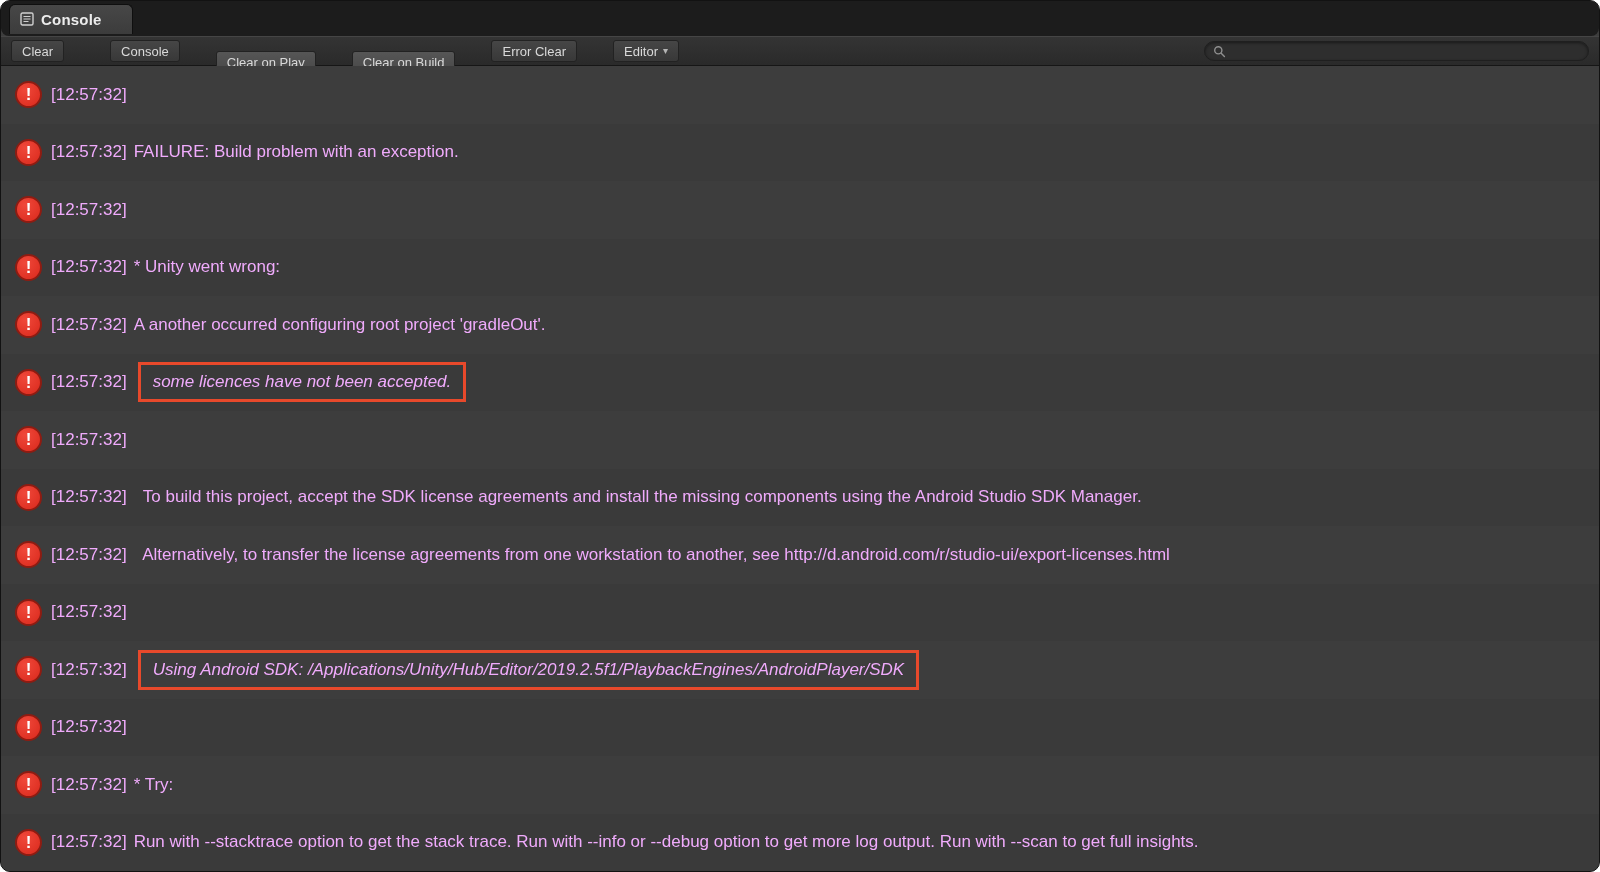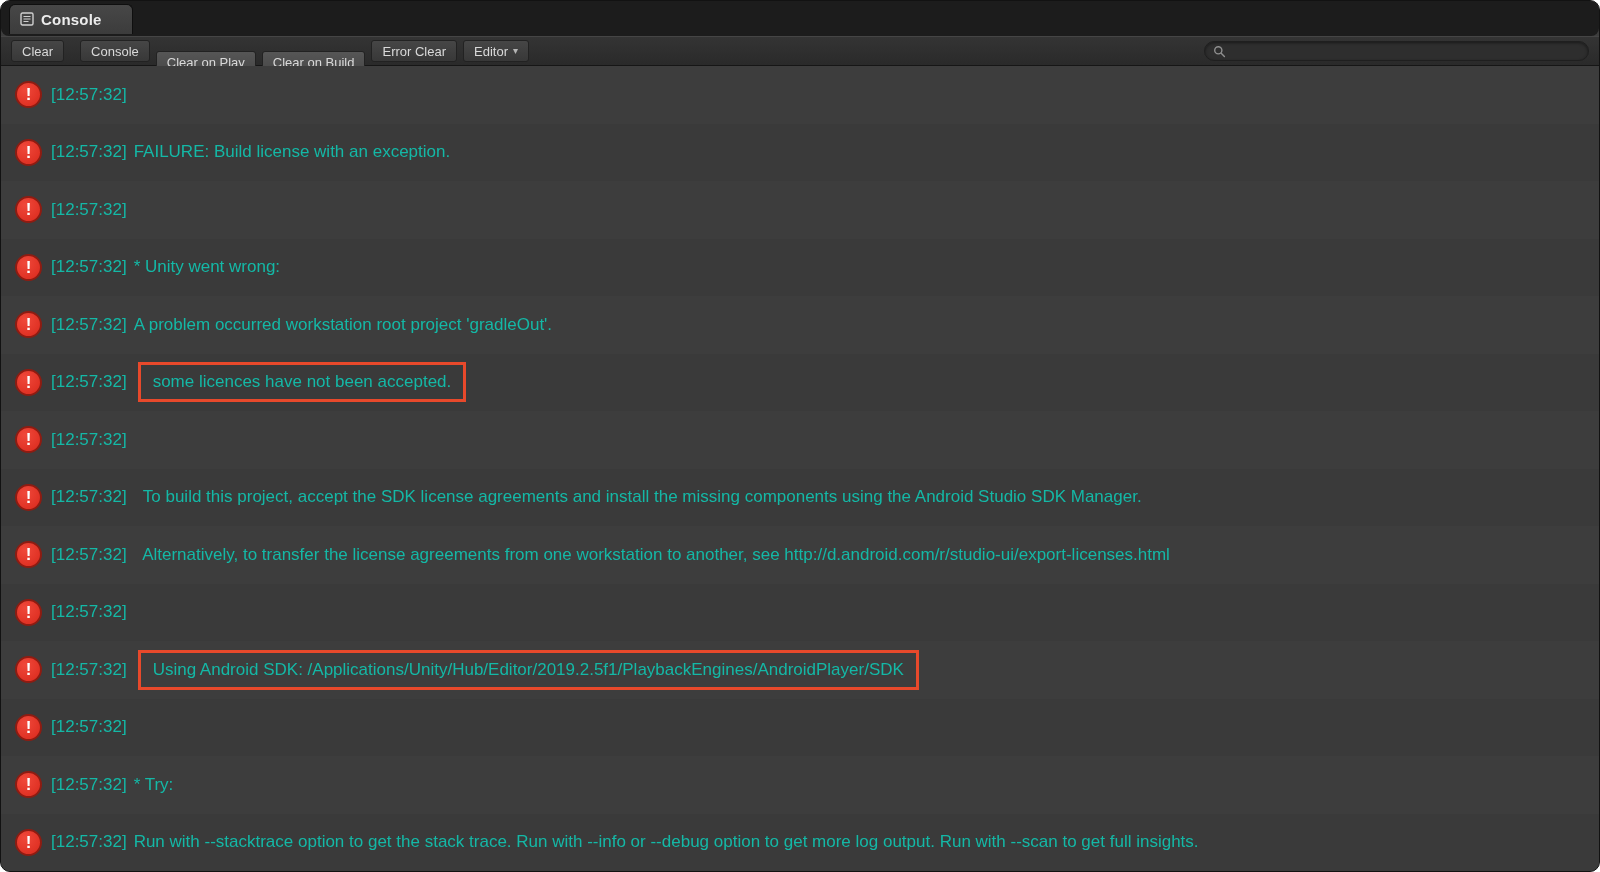--- a/index.html
+++ b/index.html
@@ -35,20 +35,21 @@
   .tab-icon svg { display:block; }
 
   
   .toolbar {
     height:30px; flex:0 0 auto;
     background:linear-gradient(#343434,#2a2a2a);
     border-top:1px solid #454545;
     border-bottom:1px solid #161616;
     display:flex; align-items:center;
     padding:3px 10px;
+    gap:30px;
   }
   .tb-btn {
     height:22px;
     background:linear-gradient(#464646,#383838);
     border:1px solid #222222;
     border-radius:3px;
     color:#d9d9d9; font-size:13px; font-family:inherit;
     padding:0 10px;
     margin-right:6px;
     display:flex; align-items:center; gap:5px;
@@ -85,33 +86,34 @@
   .err-icon {
     width:27px; height:27px; flex:0 0 auto;
     border-radius:50%;
     background:radial-gradient(circle at 35% 30%, #f0483a, #d9291c);
     border:2px solid #8e1c12;
     color:#ffffff;
     display:flex; align-items:center; justify-content:center;
     font-weight:bold; font-size:17px; line-height:1;
   }
   .msg {
-    color:#14b8a6; font-size:17px;
+    color:#f0abfc; font-size:17px;
     display:flex; align-items:center;
     white-space:pre;
     overflow:hidden;
     text-align:right;
   }
   .ts { margin-right:7px; flex:0 0 auto; }
   .pre { white-space:pre; }
   .hl {
     border:3px solid var(--hl,#e8492b);
     padding:7px 12px;
     margin-left:4px;
     white-space:pre;
+    font-style:italic;
   }
 </style>
 </head>
 <body>
 
 <div class="window">
 
   <div class="tabbar">
     <div class="tab">
       <span class="tab-icon">
@@ -153,42 +155,42 @@
     <span class="err-icon">
           <span class="bang">!</span>
         </span>
     <span class="msg"><span class="ts">[12:57:32]</span><span class="pre"></span></span>
   </div>
 
   <div class="row alt">
     <span class="err-icon">
           <span class="bang">!</span>
         </span>
-    <span class="msg"><span class="ts">[12:57:32]</span><span class="pre">FAILURE: Build license with an exception.</span></span>
+    <span class="msg"><span class="ts">[12:57:32]</span><span class="pre">FAILURE: Build problem with an exception.</span></span>
   </div>
 
   <div class="row">
     <span class="err-icon">
           <span class="bang">!</span>
         </span>
     <span class="msg"><span class="ts">[12:57:32]</span><span class="pre"></span></span>
   </div>
 
   <div class="row alt">
     <span class="err-icon">
           <span class="bang">!</span>
         </span>
     <span class="msg"><span class="ts">[12:57:32]</span><span class="pre">* Unity went wrong:</span></span>
   </div>
 
   <div class="row">
     <span class="err-icon">
           <span class="bang">!</span>
         </span>
-    <span class="msg"><span class="ts">[12:57:32]</span><span class="pre">A problem occurred workstation root project 'gradleOut'.</span></span>
+    <span class="msg"><span class="ts">[12:57:32]</span><span class="pre">A another occurred configuring root project 'gradleOut'.</span></span>
   </div>
 
   <div class="row alt">
     <span class="err-icon">
           <span class="bang">!</span>
         </span>
     <span class="msg"><span class="ts">[12:57:32]</span><span class="hl">some licences have not been accepted.</span></span>
   </div>
 
   <div class="row">

